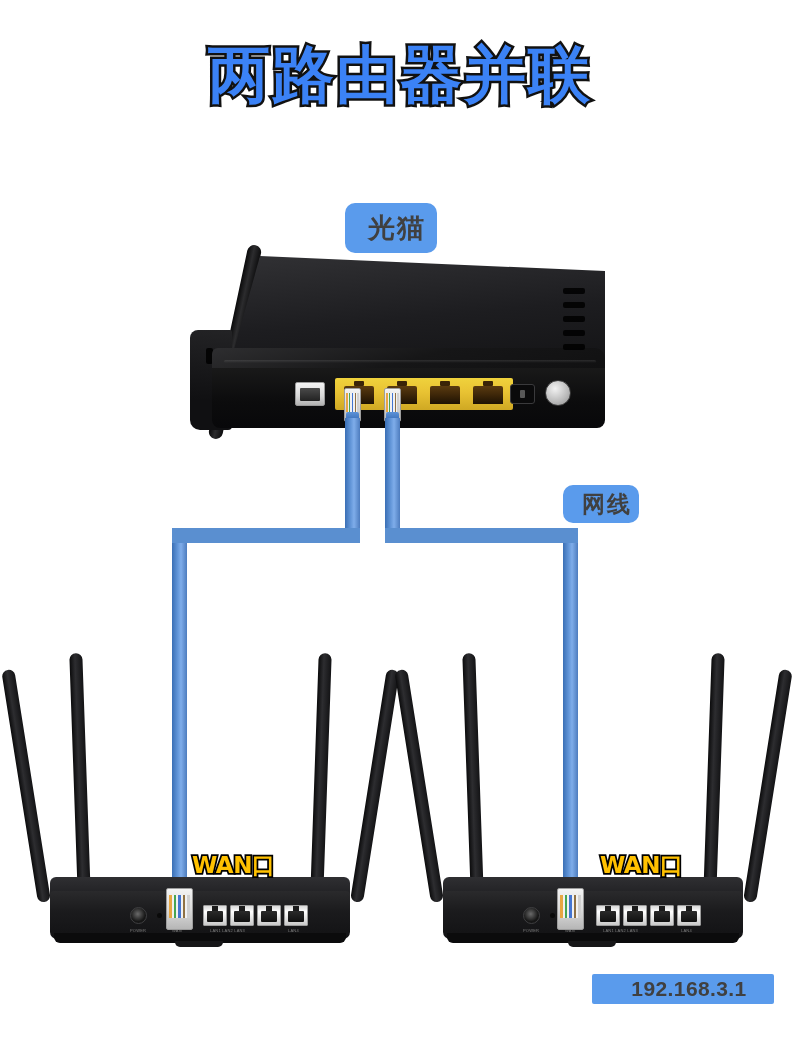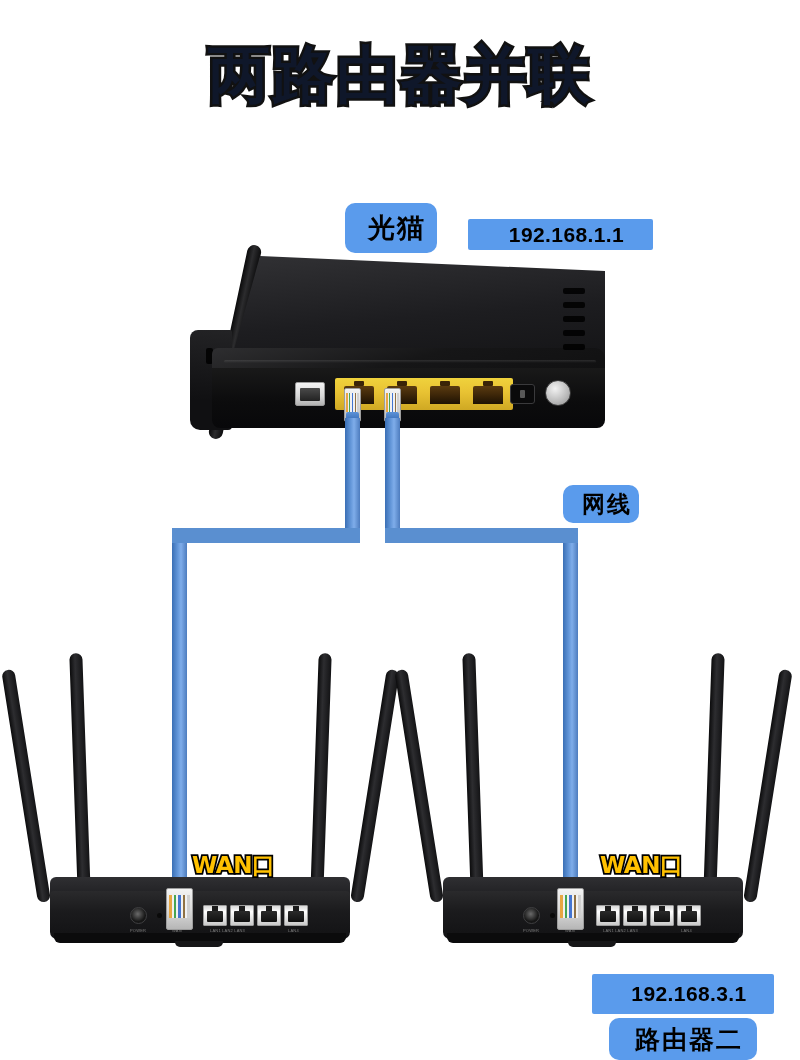--- a/index.html
+++ b/index.html
@@ -22,33 +22,33 @@
   
   .title {
     position: absolute;
     left: 0;
     top: 42px;
     width: 800px;
     text-align: center;
     font-size: 62px;
     font-weight: bold;
     letter-spacing: 2px;
-    color: #0f172a;
+    color: #3b82f6;
     -webkit-text-stroke: 5px #111111;
     paint-order: stroke fill;
     font-family: "DejaVu Sans", "Liberation Sans", sans-serif;
     line-height: 1.05;
     white-space: nowrap;
   }
 
   
   .chip {
     position: absolute;
     background: #5a9bec;
-    color: #000000;
+    color: #404040;
     display: flex;
     align-items: center;
     justify-content: center;
     font-weight: bold;
     box-sizing: border-box;
     white-space: nowrap;
     padding-left: 12px;
   }
   .chip.round { border-radius: 10px; }
   .chip.flat  { border-radius: 2px; }
@@ -279,21 +279,20 @@
 </style>
 </head>
 <body>
 
 <div id="stage">
 
   <div class="title">两路由器并联</div>
 
   <div class="chip round cn" style="left:345px; top:203px; width:92px; height:50px;">光猫</div>
 
-  <div class="chip flat ip" style="left:468px; top:219px; width:185px; height:31px;">192.168.1.1</div>
 
   <div class="modem-wrap" style="left:190px; top:248px; width:420px; height:200px;">
 
     <div class="antenna-modem" style="left:38px; top:-5px; width:14px; height:198px;"></div>
 
     <div class="modem-leftcap" style="left:0px; top:82px; width:42px; height:100px;"></div>
     <div class="vent" style="left:16px; top:100px; width:7px; height:16px;"></div>
     <div class="vent" style="left:26px; top:118px; width:7px; height:16px;"></div>
 
     <div class="modem-top" style="left:40px; top:8px; width:375px; height:108px;
@@ -418,17 +417,16 @@
     <div class="rt-lbl" style="left:190px; top:283px;">LAN1  LAN2  LAN3</div>
     <div class="rt-lbl" style="left:268px; top:283px;">LAN4</div>
   </div>
 
   <div class="plug" style="left:557px; top:888px; width:27px; height:42px;">
     <div class="wires"></div>
   </div>
 
   <div class="wanlabel" style="left:600px; top:850px;">WAN口</div>
 
-  <div class="chip flat ip" style="left:592px; top:974px; width:182px; height:40px;">192.168.3.1</div>
-
-  <div class="chip round cn" style="left:609px; top:1018px; width:148px; height:42px; font-size:25px;">路由器二</div>
+  <div class="chip flat ip" style="left:592px; top:974px; width:182px; height:30px;">192.168.3.1</div>
+
 
 </div>
 
 </body></html>

